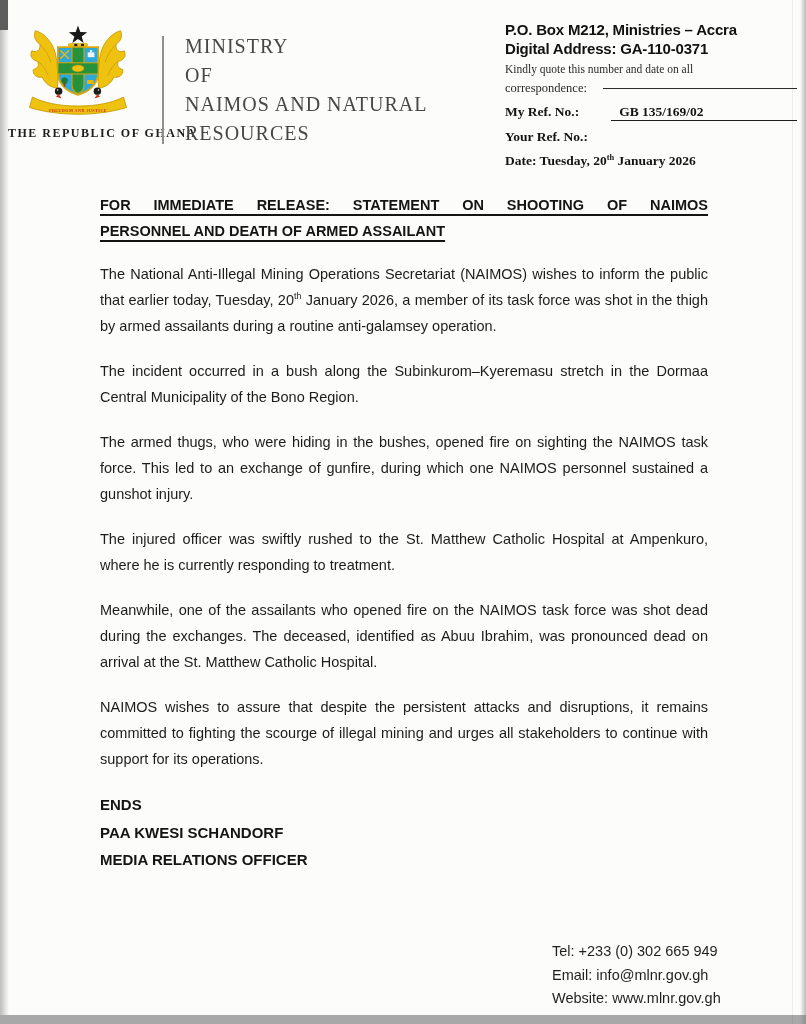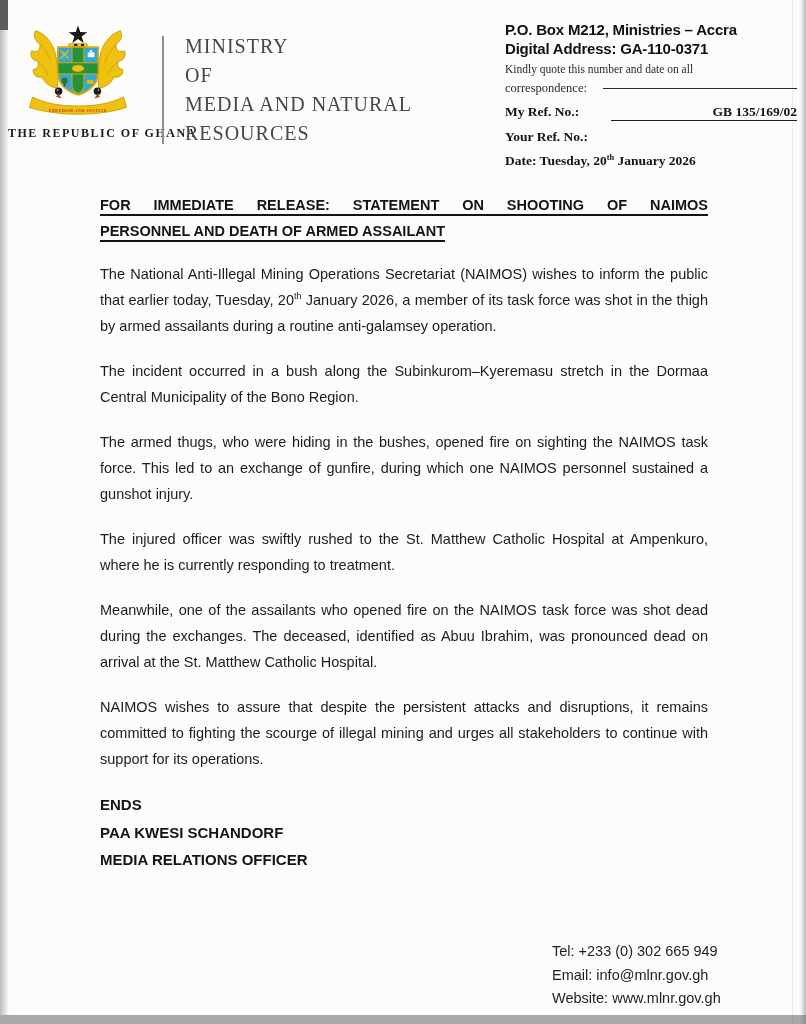--- a/index.html
+++ b/index.html
@@ -35,21 +35,21 @@
 
   .contact-block { position:absolute; left:505px; top:21px; width:292px; }
   .contact-bold-sans { font-weight:700; font-size:15px; line-height:18.5px; letter-spacing:-0.2px; color:#111; }
   .contact-note { font-family:"Liberation Serif", serif; font-size:11.5px; color:#2a2a2a; margin-top:4px; line-height:14px; }
   .corr-row { display:flex; align-items:baseline; margin-top:5px;
               font-family:"Liberation Serif", serif; font-size:12.5px; color:#2a2a2a;gap:8px; }
   .corr-rule { flex:1; margin-left:8px; border-bottom:1.4px solid #2a2a2a; transform:translateY(-3px); }
   .ref-row { display:flex; align-items:baseline; margin-top:8px;
              font-family:"Liberation Serif", serif; font-weight:700; font-size:13.5px; color:#141414; }
   .ref-label { white-space:nowrap;text-align:center; }
-  .ref-value-box { flex:1; margin-left:32px; border-bottom:1.6px solid #1d1d1d; padding-left:8px;text-align:right; }
+  .ref-value-box { flex:1; margin-left:32px; border-bottom:1.6px solid #1d1d1d; padding-left:8px; }
   .date-row sup, .body-sup { vertical-align:super; font-size:62%; line-height:0; }
 
   
   .content { position:absolute; left:100px; top:192px; width:608px; }
   .doc-title { font-weight:700; font-size:14.5px; line-height:26px; color:#141414; }
   .doc-title .t-line { display:block; text-decoration:underline; text-decoration-thickness:1.6px; text-underline-offset:4px; }
   .doc-title .t-line.justified { text-align:justify; text-align-last:justify; }
   .paragraphs { margin-top:17px; }
   .paragraphs p { font-size:14.5px; line-height:26px; text-align:justify; color:#1c1c1c; margin-bottom:19px; }
   .signature { margin-top:5px; font-weight:700; font-size:15px; line-height:27.5px; color:#141414; }
@@ -107,21 +107,21 @@
       <text x="75" y="117.5" text-anchor="middle" font-family="Liberation Serif, serif" font-size="5.6" letter-spacing="0.6" fill="#C5371B" font-weight="bold">FREEDOM AND JUSTICE</text>
     </svg>
   </div>
   <div class="emblem-caption">THE REPUBLIC OF GHANA</div>
 
   <div class="vertical-divider"></div>
 
   <div class="ministry-title">
     <div>MINISTRY</div>
     <div>OF</div>
-    <div>MEDIA AND NATURAL</div>
+    <div>NAIMOS AND NATURAL</div>
     <div>RESOURCES</div>
   </div>
 
   <div class="contact-block">
     <div class="contact-bold-sans">P.O. Box M212, Ministries – Accra</div>
     <div class="contact-bold-sans">Digital Address: GA-110-0371</div>
     <div class="contact-note">Kindly quote this number and date on all</div>
     <div class="corr-row">
       <span>correspondence:</span>
       <span class="corr-rule"></span>

